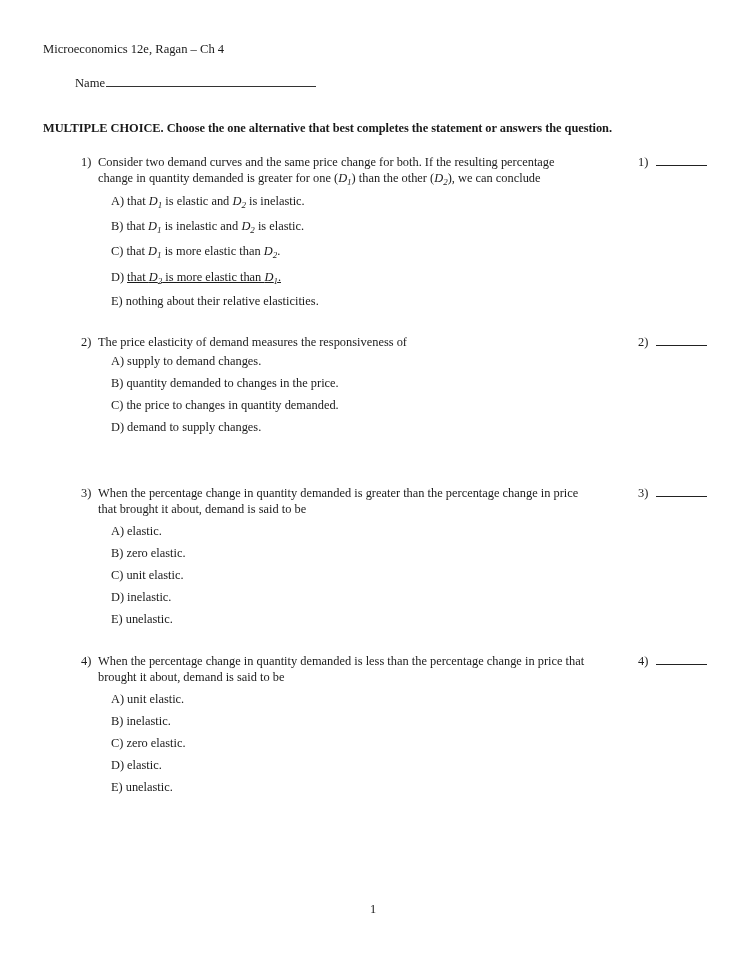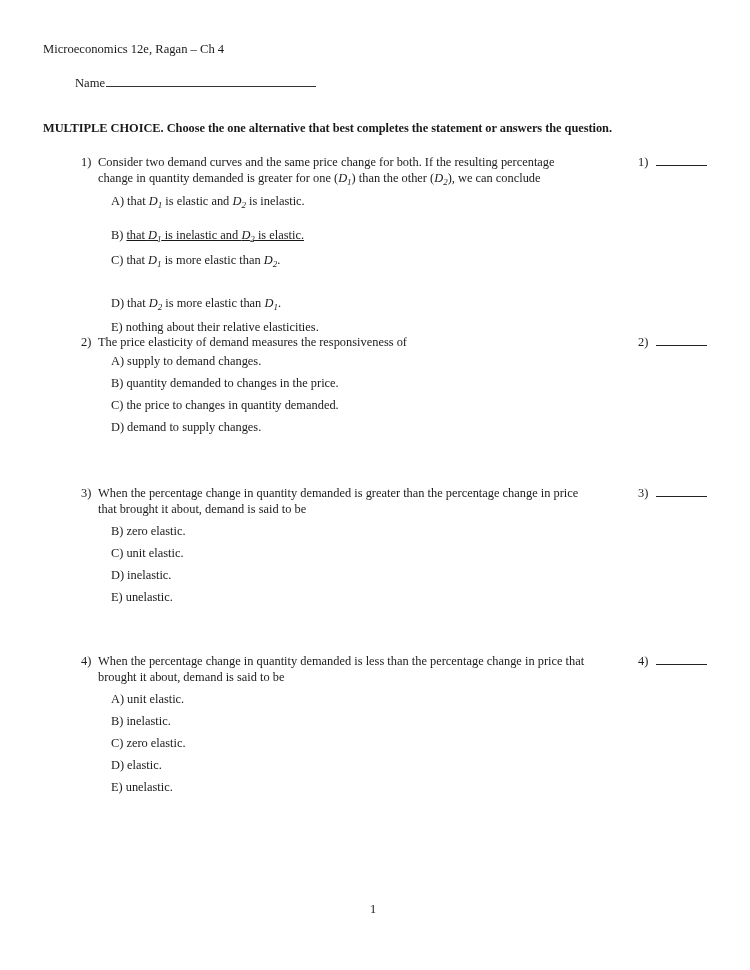--- a/index.html
+++ b/index.html
@@ -45,23 +45,23 @@
 
 <div class="question" style="top:154px;">
   <div class="q-stem">
     <span class="q-num">1)</span>
     <span class="q-text">Consider two demand curves and the same price change for both. If the resulting percentage</span>
     <span class="q-text"><span>change in quantity demanded is greater for one (</span><span class="var">D</span><span class="sub">1</span><span>) than the other (</span><span class="var">D</span><span class="sub">2</span><span>), we can conclude</span></span>
   </div>
   <div class="answer-slot"><span class="slot-num">1)</span><span class="blank"></span></div>
   <div class="options" style="margin-top:3px;">
     <div class="option"><span class="opt-letter">A)</span><span>that </span><span class="var">D</span><span class="sub">1</span><span> is elastic and </span><span class="var">D</span><span class="sub">2</span><span> is inelastic.</span></div>
-    <div class="option" style="margin-top:12px;text-decoration:underline;"><span class="opt-letter">B)</span><span>that </span><span class="var">D</span><span class="sub">1</span><span> is inelastic and </span><span class="var">D</span><span class="sub">2</span><span> is elastic.</span></div>
+    <div class="option" style="margin-top:3px;"><span class="opt-letter">B)</span><span>that </span><span class="var">D</span><span class="sub">1</span><span> is inelastic and </span><span class="var">D</span><span class="sub">2</span><span> is elastic.</span></div>
     <div class="option" style="margin-top:3px;"><span class="opt-letter">C)</span><span>that </span><span class="var">D</span><span class="sub">1</span><span> is more elastic than </span><span class="var">D</span><span class="sub">2</span><span>.</span></div>
-    <div class="option" style="margin-top:21px;"><span class="opt-letter">D)</span><span>that </span><span class="var">D</span><span class="sub">2</span><span> is more elastic than </span><span class="var">D</span><span class="sub">1</span><span>.</span></div>
+    <div class="option" style="margin-top:4px;text-decoration:underline;"><span class="opt-letter">D)</span><span>that </span><span class="var">D</span><span class="sub">2</span><span> is more elastic than </span><span class="var">D</span><span class="sub">1</span><span>.</span></div>
     <div class="option" style="margin-top:2px;"><span class="opt-letter">E)</span><span>nothing about their relative elasticities.</span></div>
   </div>
 </div>
 
 <div class="question" style="top:334px;">
   <div class="q-stem">
     <span class="q-num">2)</span>
     <span class="q-text">The price elasticity of demand measures the responsiveness of</span>
   </div>
   <div class="answer-slot"><span class="slot-num">2)</span><span class="blank"></span></div>
@@ -74,20 +74,21 @@
 </div>
 
 <div class="question" style="top:485px;">
   <div class="q-stem">
     <span class="q-num">3)</span>
     <span class="q-text">When the percentage change in quantity demanded is greater than the percentage change in price</span>
     <span class="q-text">that brought it about, demand is said to be</span>
   </div>
   <div class="answer-slot"><span class="slot-num">3)</span><span class="blank"></span></div>
   <div class="options" style="margin-top:3px;">
+    <div class="option"><span class="opt-letter">A)</span><span>elastic.</span></div>
     <div class="option"><span class="opt-letter">B)</span><span>zero elastic.</span></div>
     <div class="option"><span class="opt-letter">C)</span><span>unit elastic.</span></div>
     <div class="option"><span class="opt-letter">D)</span><span>inelastic.</span></div>
     <div class="option"><span class="opt-letter">E)</span><span>unelastic.</span></div>
   </div>
 </div>
 
 <div class="question" style="top:653px;">
   <div class="q-stem">
     <span class="q-num">4)</span>

